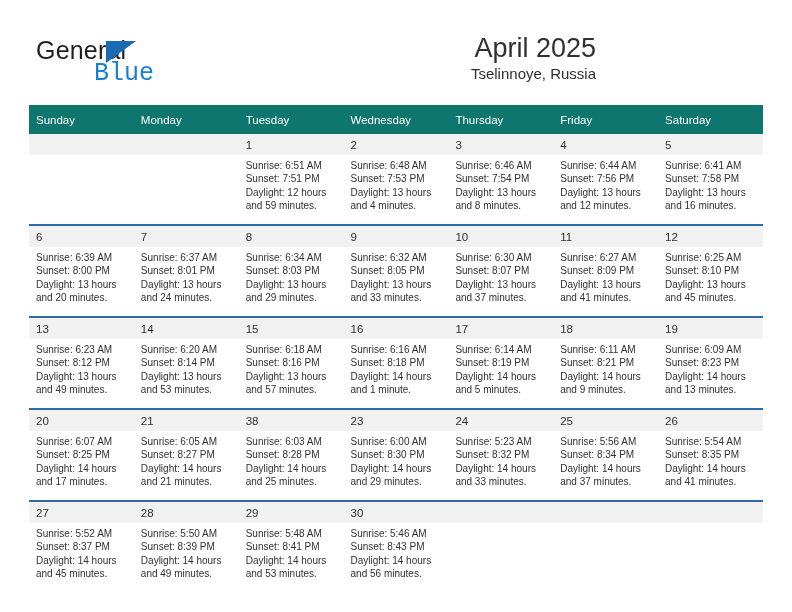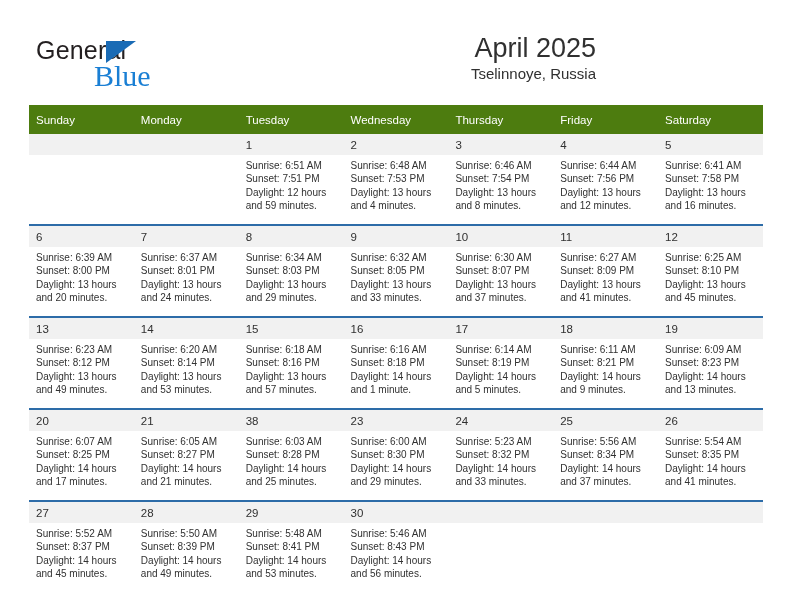--- a/index.html
+++ b/index.html
@@ -51,23 +51,23 @@
     top: 5px;
     width: 0;
     height: 0;
     border-left: 30px solid #1a6bb5;
     border-bottom: 22px solid transparent;
   }
   .brand-line2 {
     position: absolute;
     left: 58px;
     top: 23px;
-    font-size: 30px;
+    font-size: 25px;
     color: #1a7fd4;
-    font-family: Liberation Serif, serif;
+    font-family: Liberation Mono, monospace;
   }
 
   .title-block {
     position: absolute;
     right: 36px;
     top: 32px;
     text-align: right;
   }
   .cal-title {
     font-size: 27px;
@@ -88,21 +88,21 @@
     left: 29px;
     top: 105px;
     width: 734px;
   }
   .cal-table {
     width: 734px;
     border-collapse: collapse;
     table-layout: fixed;
   }
   .cal-table th {
-    background: #4d7c0f;
+    background: #0f766e;
     color: #ffffff;
     font-weight: normal;
     font-size: 11.5px;
     text-align: left;
     padding: 5px 0 5px 7px;
     height: 19px;
     font-family: "Liberation Sans", sans-serif;
   }
   .weekrow {
     border-top: 2px solid #2d6ca8;

